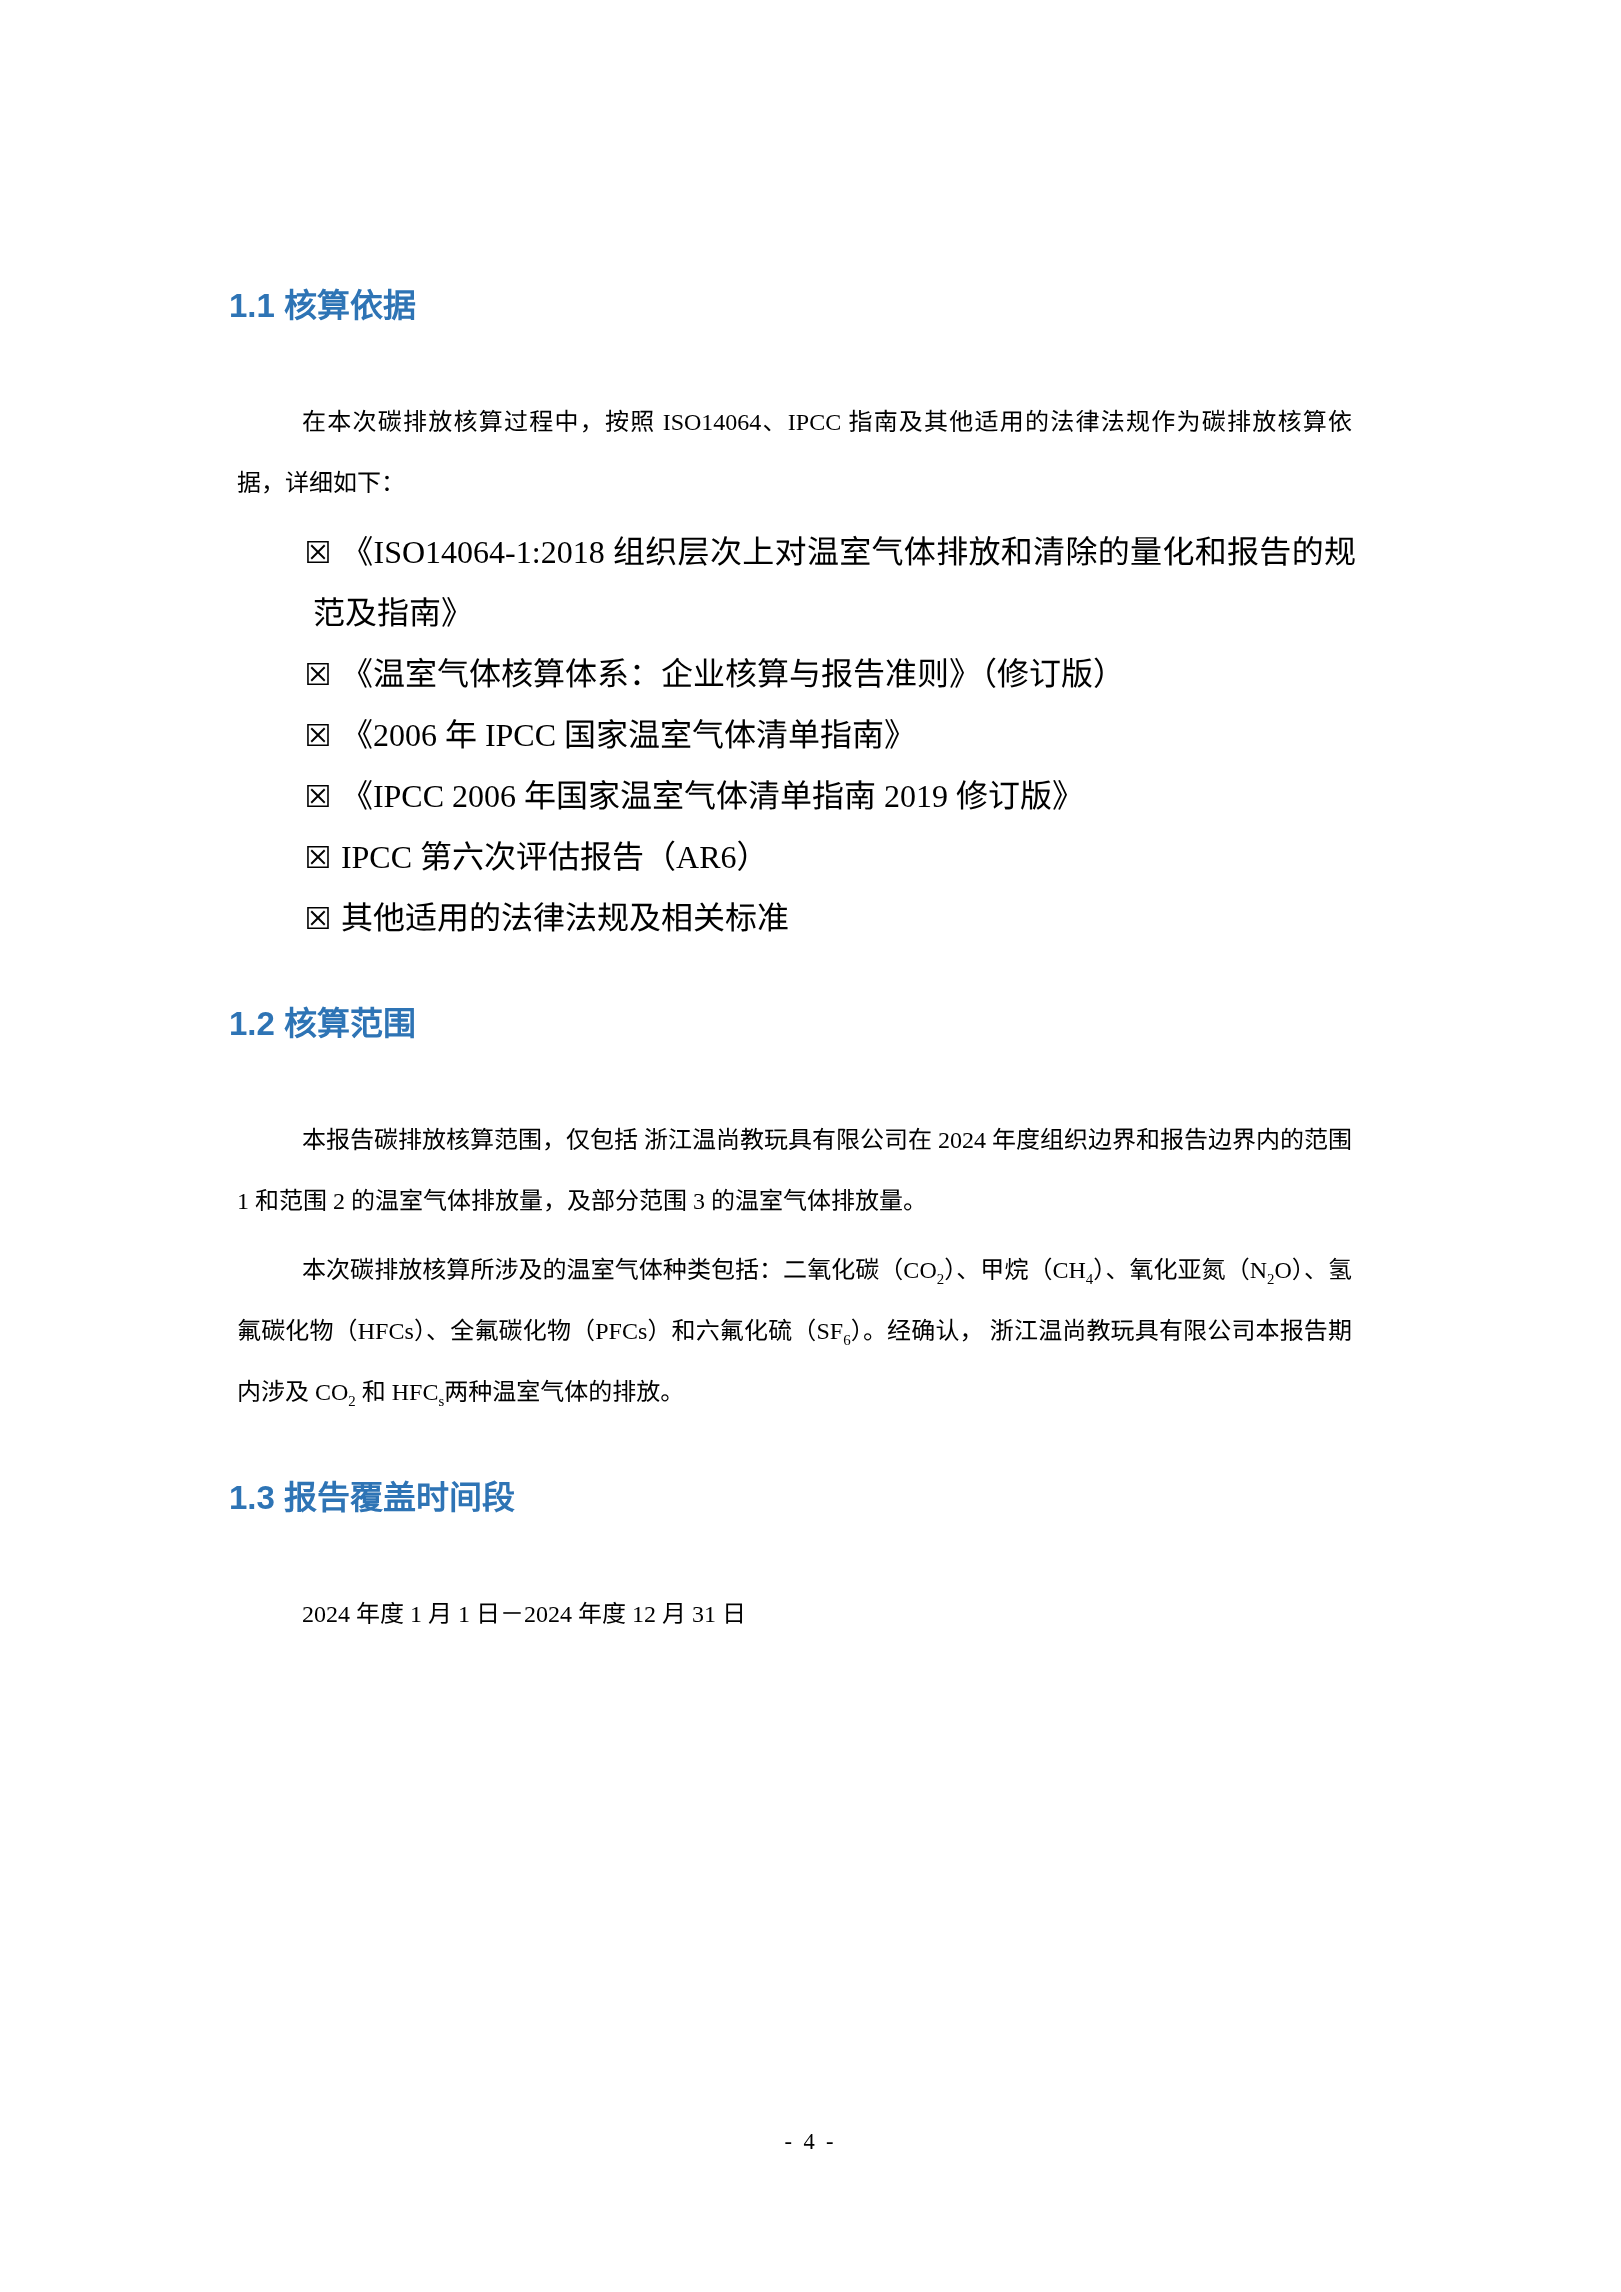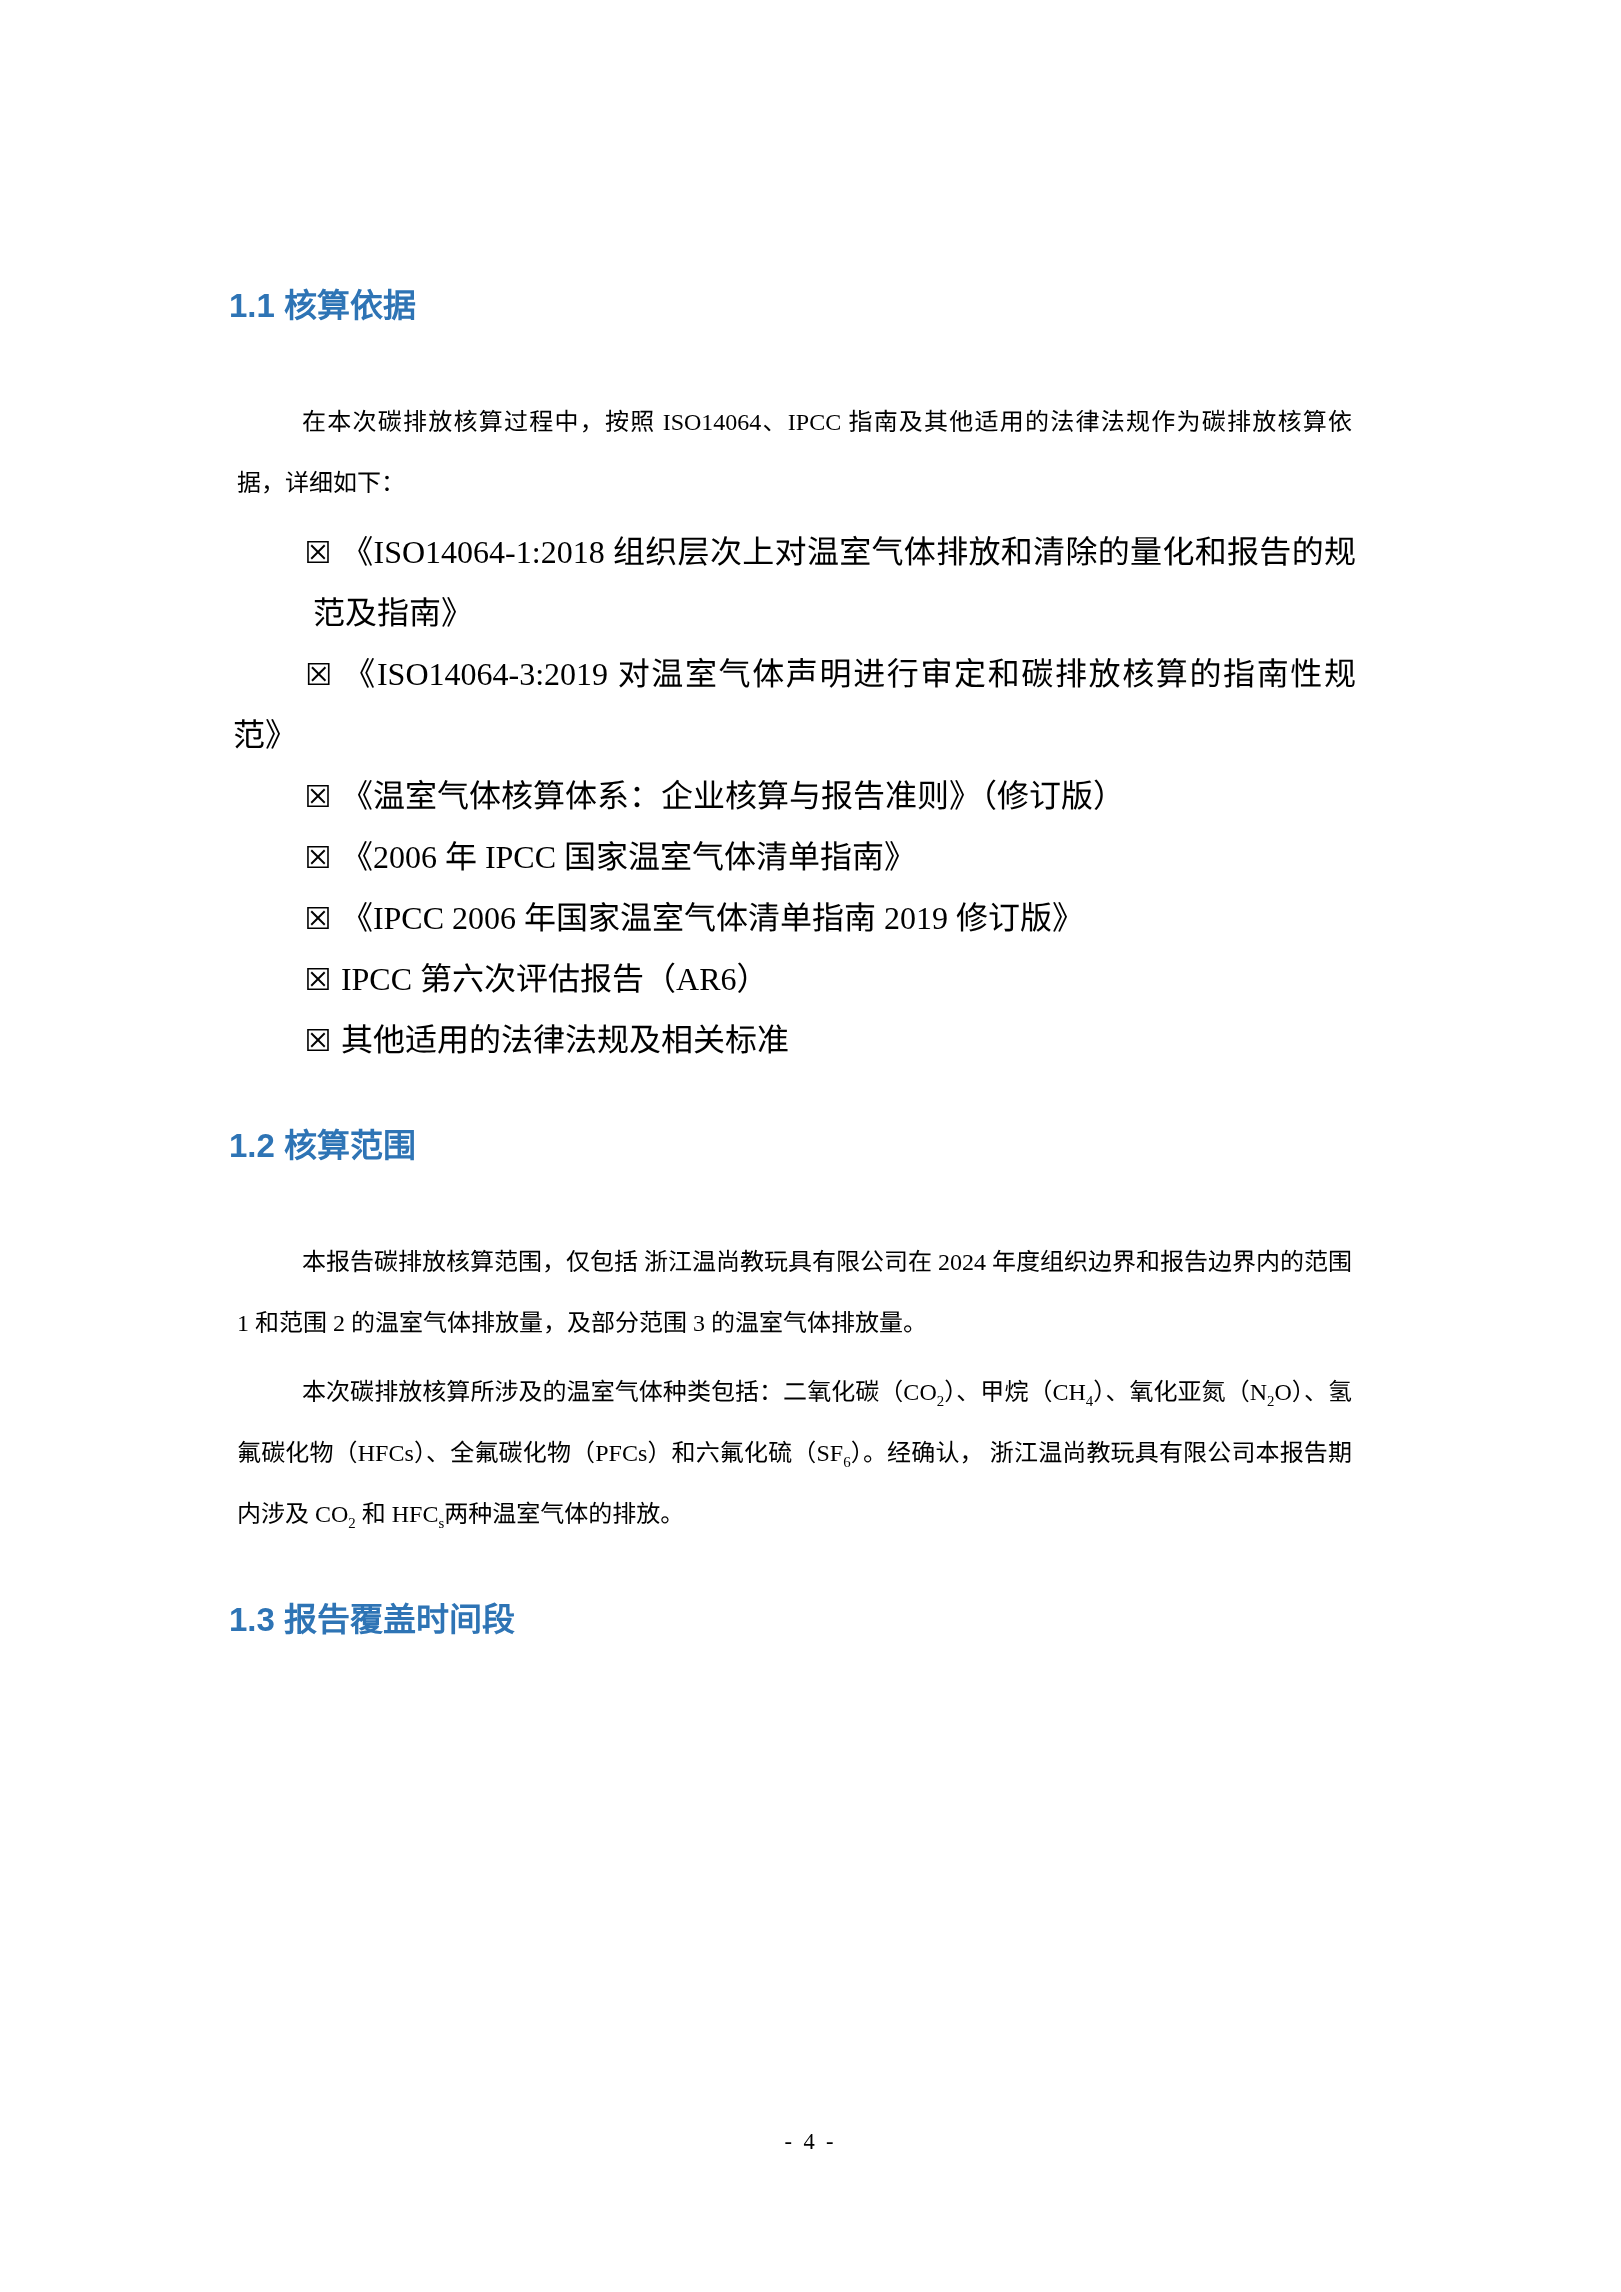--- a/index.html
+++ b/index.html
@@ -100,23 +100,20 @@
   <div class="content">
 
     <h2 class="sec">1.1 核算依据</h2>
 
     <p class="para indent">在本次碳排放核算过程中，按照 ISO14064、IPCC 指南及其他适用的法律法规作为碳排放核算依据，详细如下：</p>
 
     <div class="list">
       <div class="li hang">
         <span class="cb">☒</span><span>《ISO14064-1:2018 组织层次上对温室气体排放和清除的量化和报告的规范及指南》</span>
       </div>
-      <div class="li flat">
-        <span class="cb">☒</span><span>《ISO14064-3:2019 对温室气体声明进行审定和碳排放核算的指南性规范》</span>
-      </div>
       <div class="li hang">
         <span class="cb">☒</span><span>《温室气体核算体系：企业核算与报告准则》（修订版）</span>
       </div>
       <div class="li hang">
         <span class="cb">☒</span><span>《2006 年 IPCC 国家温室气体清单指南》</span>
       </div>
       <div class="li hang">
         <span class="cb">☒</span><span>《IPCC 2006 年国家温室气体清单指南 2019 修订版》</span>
       </div>
       <div class="li hang">
@@ -128,19 +125,20 @@
     </div>
 
     <h2 class="sec gap">1.2 核算范围</h2>
 
     <p class="para indent">本报告碳排放核算范围，仅包括 浙江温尚教玩具有限公司在 2024 年度组织边界和报告边界内的范围 1 和范围 2 的温室气体排放量，及部分范围 3 的温室气体排放量。</p>
 
     <p class="para indent">本次碳排放核算所涉及的温室气体种类包括：二氧化碳（CO<sub>2</sub>）、甲烷（CH<sub>4</sub>）、氧化亚氮（N<sub>2</sub>O）、氢氟碳化物（HFCs）、全氟碳化物（PFCs）和六氟化硫（SF<sub>6</sub>）。经确认， 浙江温尚教玩具有限公司本报告期内涉及 CO<sub>2</sub> 和 HFC<sub>s</sub>两种温室气体的排放。</p>
 
     <h2 class="sec gap">1.3 报告覆盖时间段</h2>
 
+    <p class="para indent">2024 年度 1 月 1 日－2024 年度 12 月 31 日</p>
 
   </div>
 
   <div class="footer">- 4 -</div>
 
 </div>
 
 
 </body></html>

